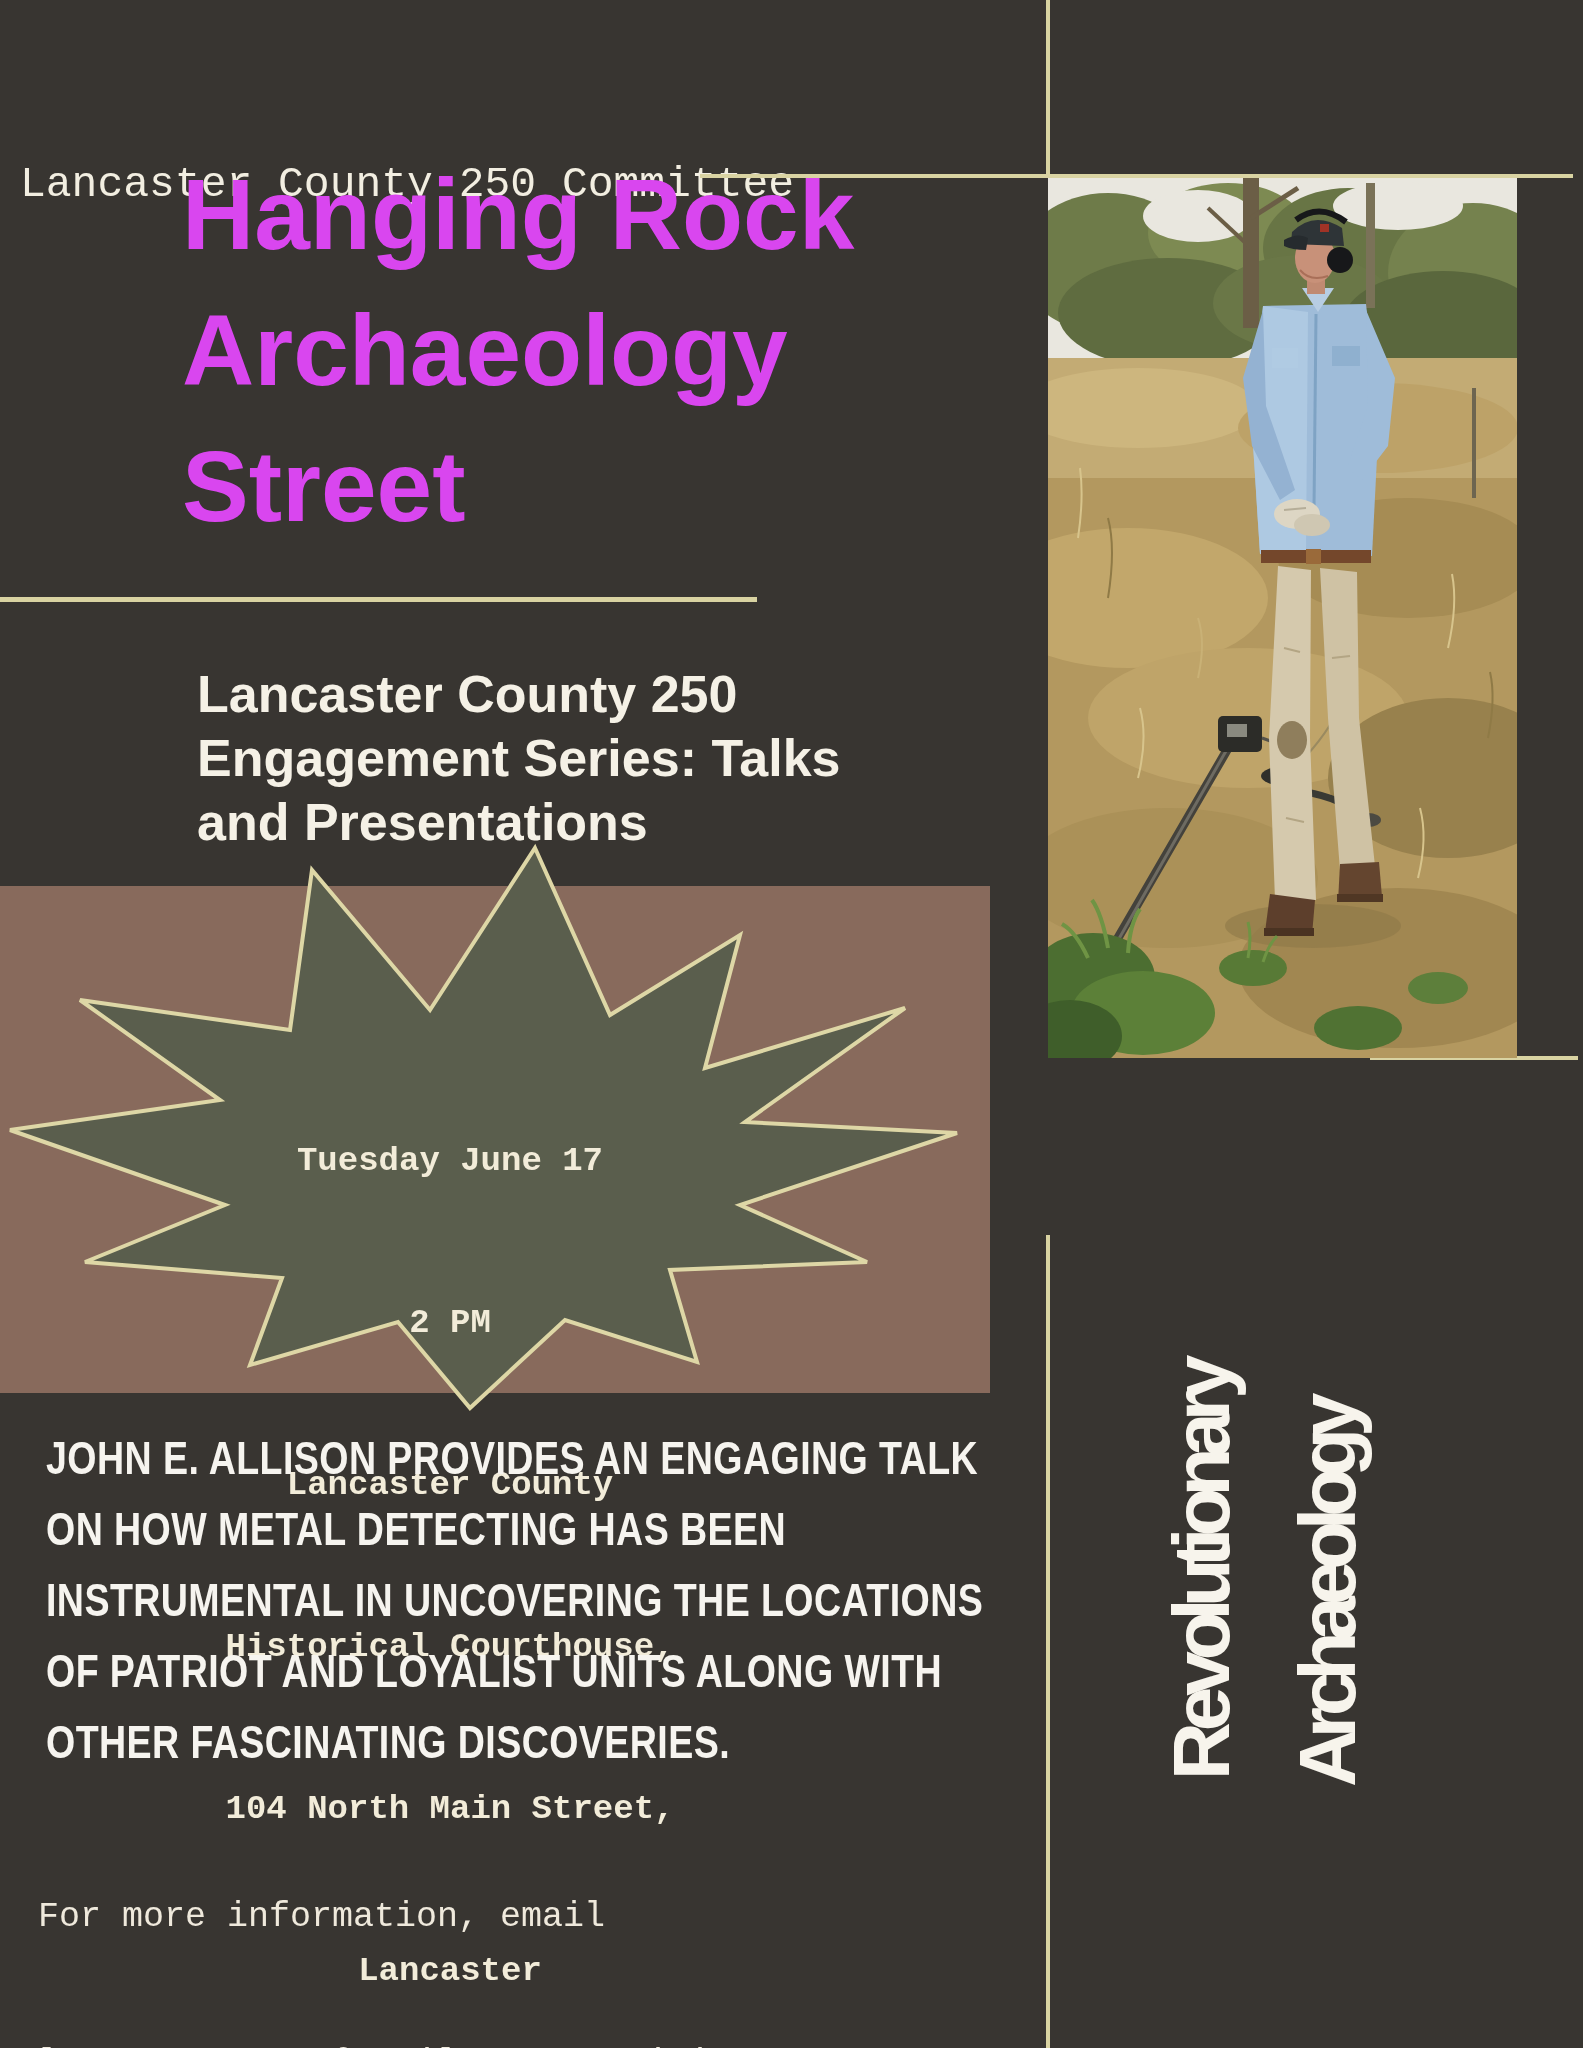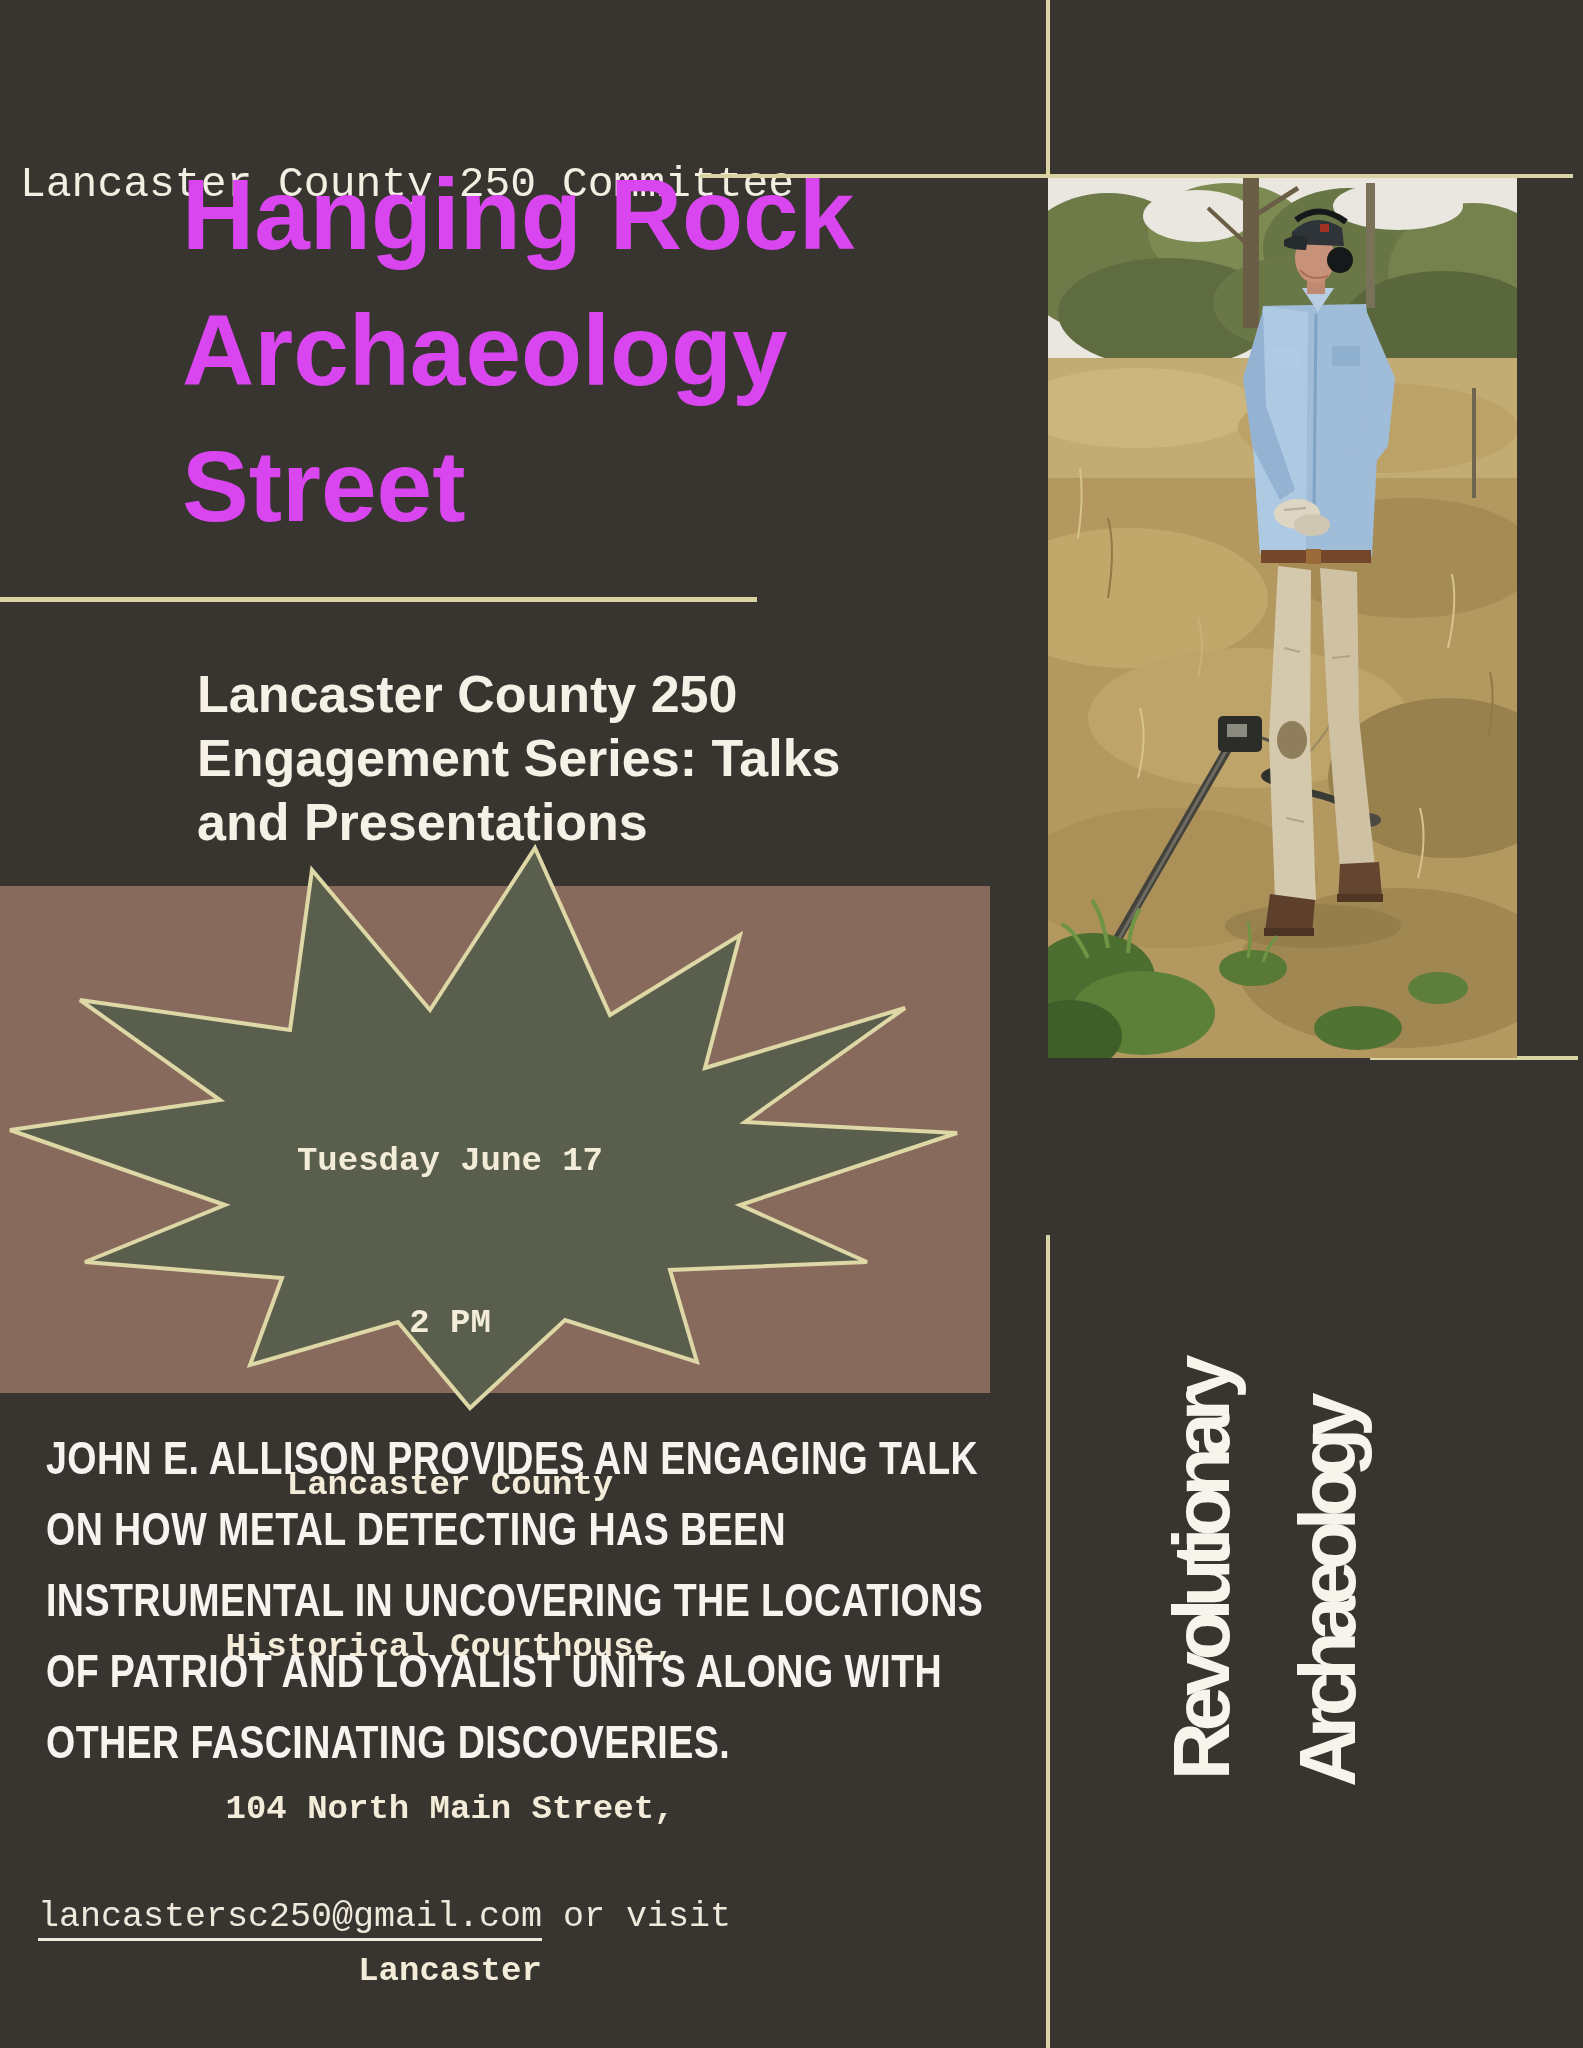--- a/index.html
+++ b/index.html
@@ -95,20 +95,21 @@
 
   <div class="abs bodytext">
     <div>JOHN E. ALLISON PROVIDES AN ENGAGING TALK</div>
     <div>ON HOW METAL DETECTING HAS BEEN</div>
     <div>INSTRUMENTAL IN UNCOVERING THE LOCATIONS</div>
     <div>OF PATRIOT AND LOYALIST UNITS ALONG WITH</div>
     <div>OTHER FASCINATING DISCOVERIES.</div>
   </div>
 
   <div class="abs footer">
+    <div>For more information, email</div>
     <div><span class="u">lancastersc250@gmail.com</span><span> or visit</span></div>
     
     
     
   </div>
 
   <div class="abs vline-bottom"></div>
   <div class="vword vword1">Revolutionary</div>
   <div class="vword vword2">Archaeology</div>
   <div class="abs hline-photo-bottom"></div>

